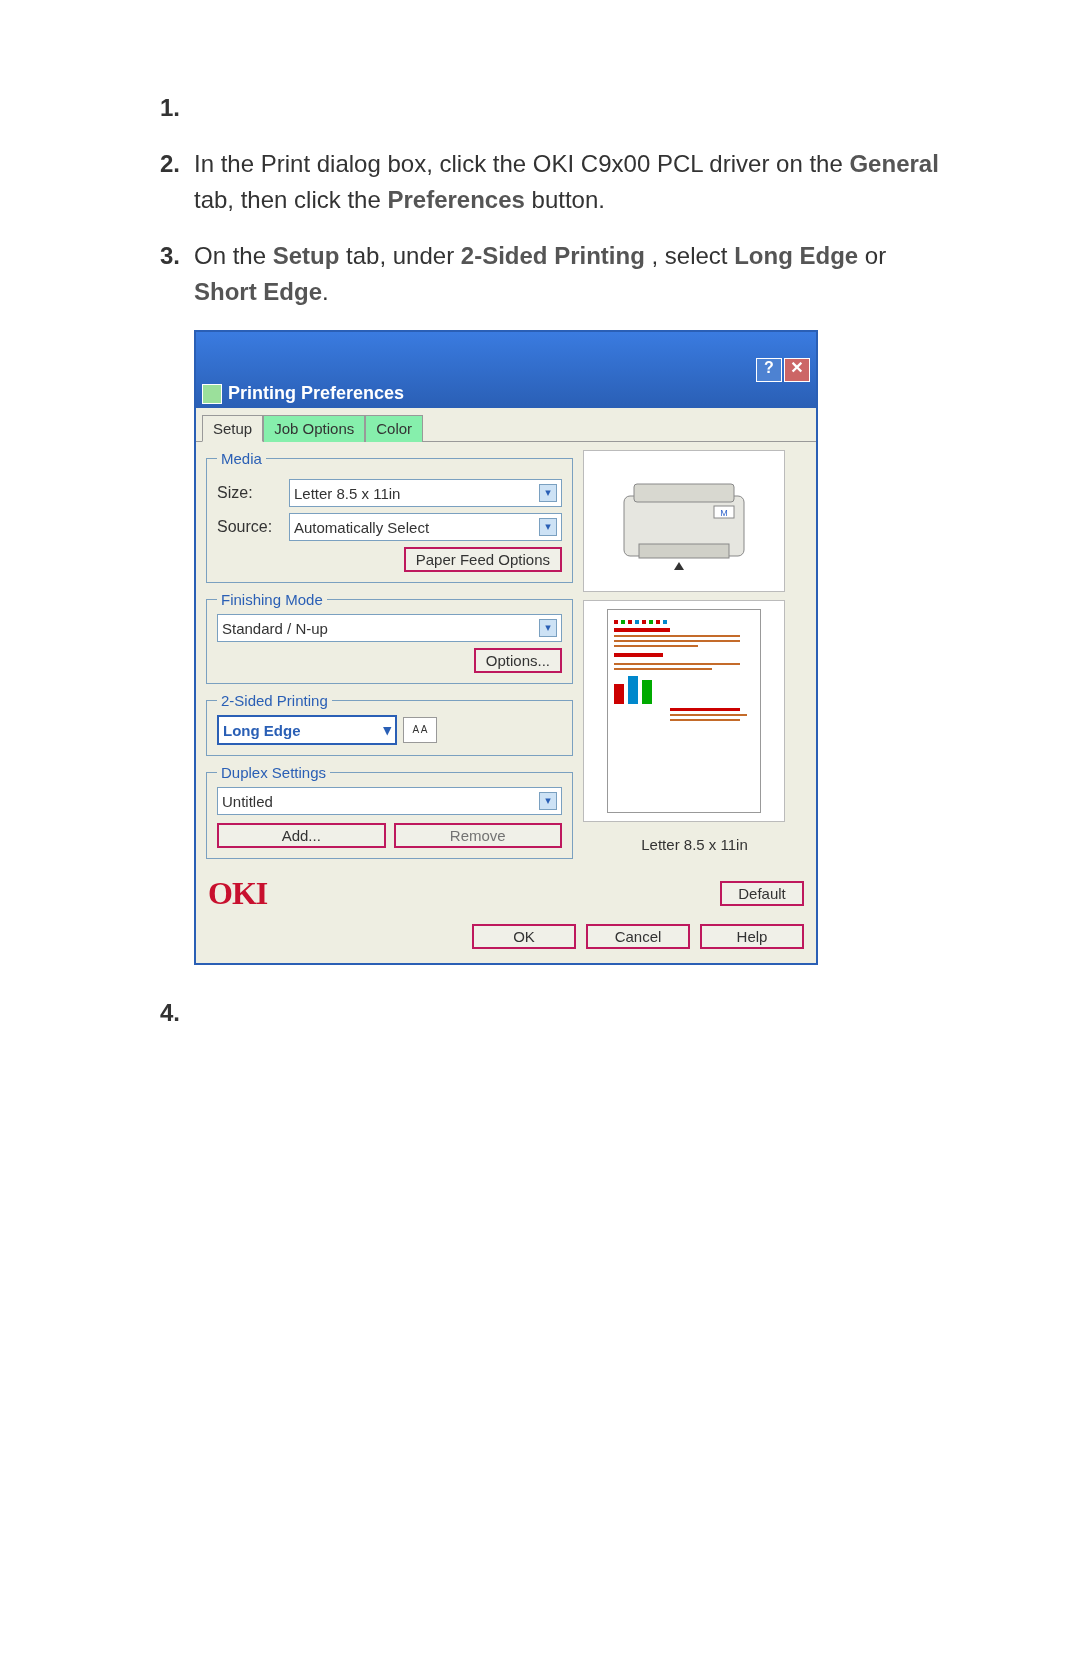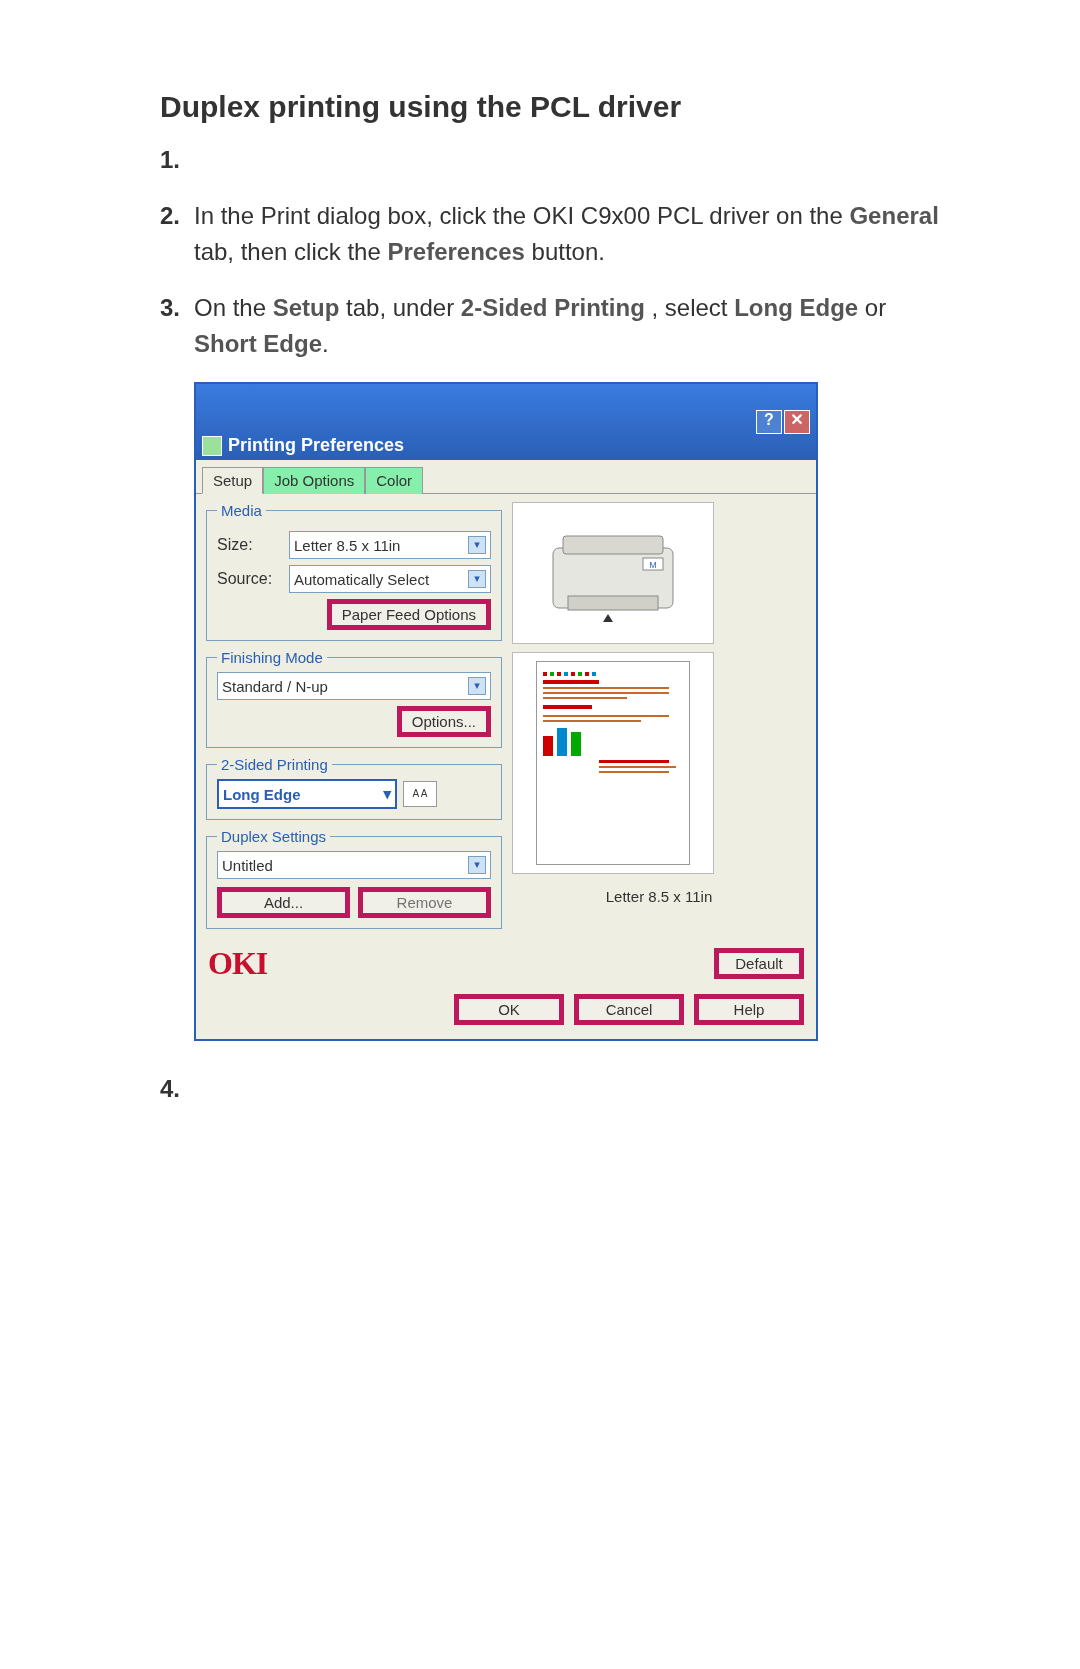--- a/index.html
+++ b/index.html
@@ -97,21 +97,21 @@
   }
   .tab.active {
     background: #eeeee2;
     border-bottom: 1px solid #eeeee2;
   }
   .body {
     padding: 8px 10px 8px 10px;
     display: flex;
     gap: 10px;
   }
-  .leftcol { width: 296px; display: flex; flex-direction: column; gap: 8px; }
+  .leftcol { width: 367px; display: flex; flex-direction: column; gap: 8px; }
   .rightcol { flex: 1; display: flex; flex-direction: column; gap: 8px; }
   fieldset {
     border: 1px solid #7aa0c0;
     padding: 6px 10px 10px 10px;
     margin: 0;
   }
   legend {
     color: #2a5fb5;
     font-size: 15px;
     padding: 0 4px;
@@ -132,21 +132,21 @@
   .select .chev {
     width: 16px; height: 16px;
     background: #cde2f5;
     border: 1px solid #7aa0c0;
     text-align: center;
     font-size: 11px;
     line-height: 14px;
     color: #2a5fb5;
   }
   .btn {
-    border: 5px solid #be185d;
+    border: 2px solid #be185d;
     background: #f0f0e8;
     padding: 2px 10px;
     font-size: 15px;
     min-width: 60px;
     text-align: center;
     cursor: pointer;
   }
   .btn.disabled { color: #737373; }
   .rightbtn { display: flex; justify-content: flex-end; margin-top: 6px; }
   .duplex-row { display:flex; align-items:center; gap:6px; }
@@ -234,21 +234,20 @@
   .bars { display:flex; gap:4px; align-items:flex-end; height:30px; margin:4px 0;}
   .bar { width:10px; }
   .squig { height:2px; background:#c46b2a; margin:3px 0; width:90%; }
   .dots { display:flex; gap:3px; margin:4px 0; }
   .dot { width:4px; height:4px; }
 </style>
 </head>
 <body>
 
 <div class="page">
-  <h1>Duplex printing using the PCL driver</h1>
 
   <ol class="steps">
     <li>
       <span class="num">1.</span>
     </li>
     <li>
       <span class="num">2.</span>
       <span>
         <span>In the Print dialog box, click the OKI C9x00 PCL driver on the </span>
         <span class="bold-ui">General</span>

